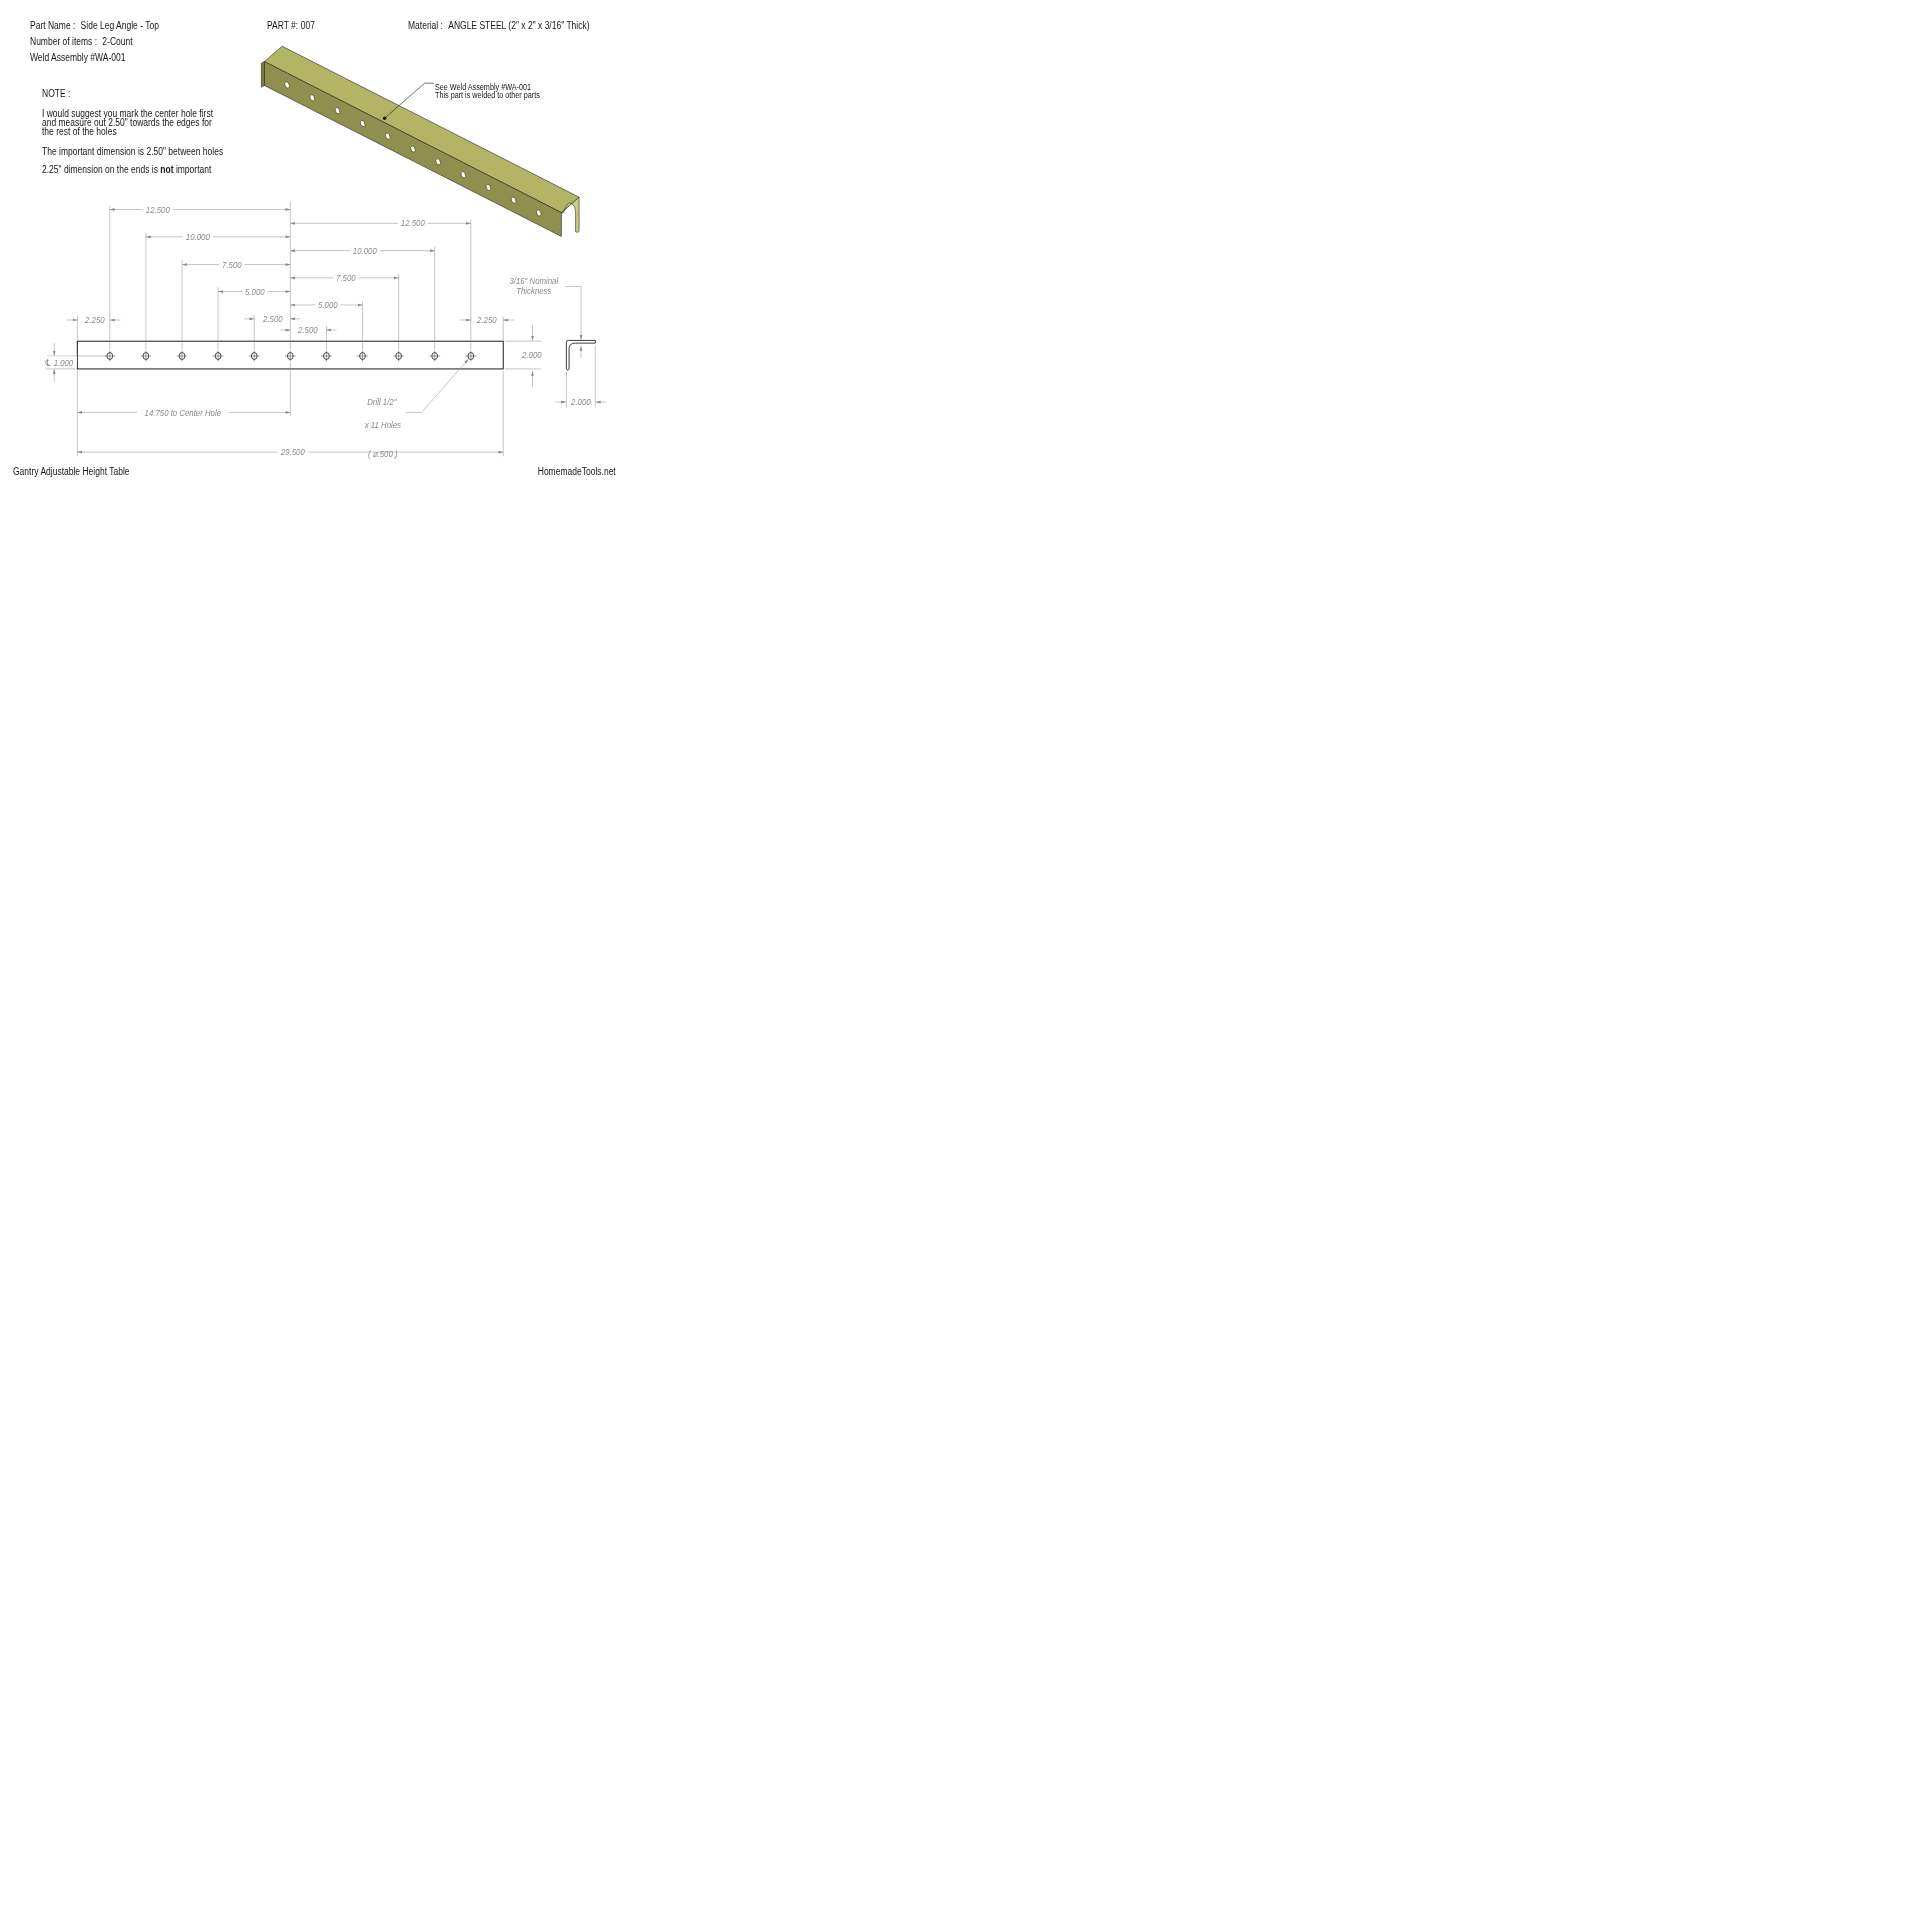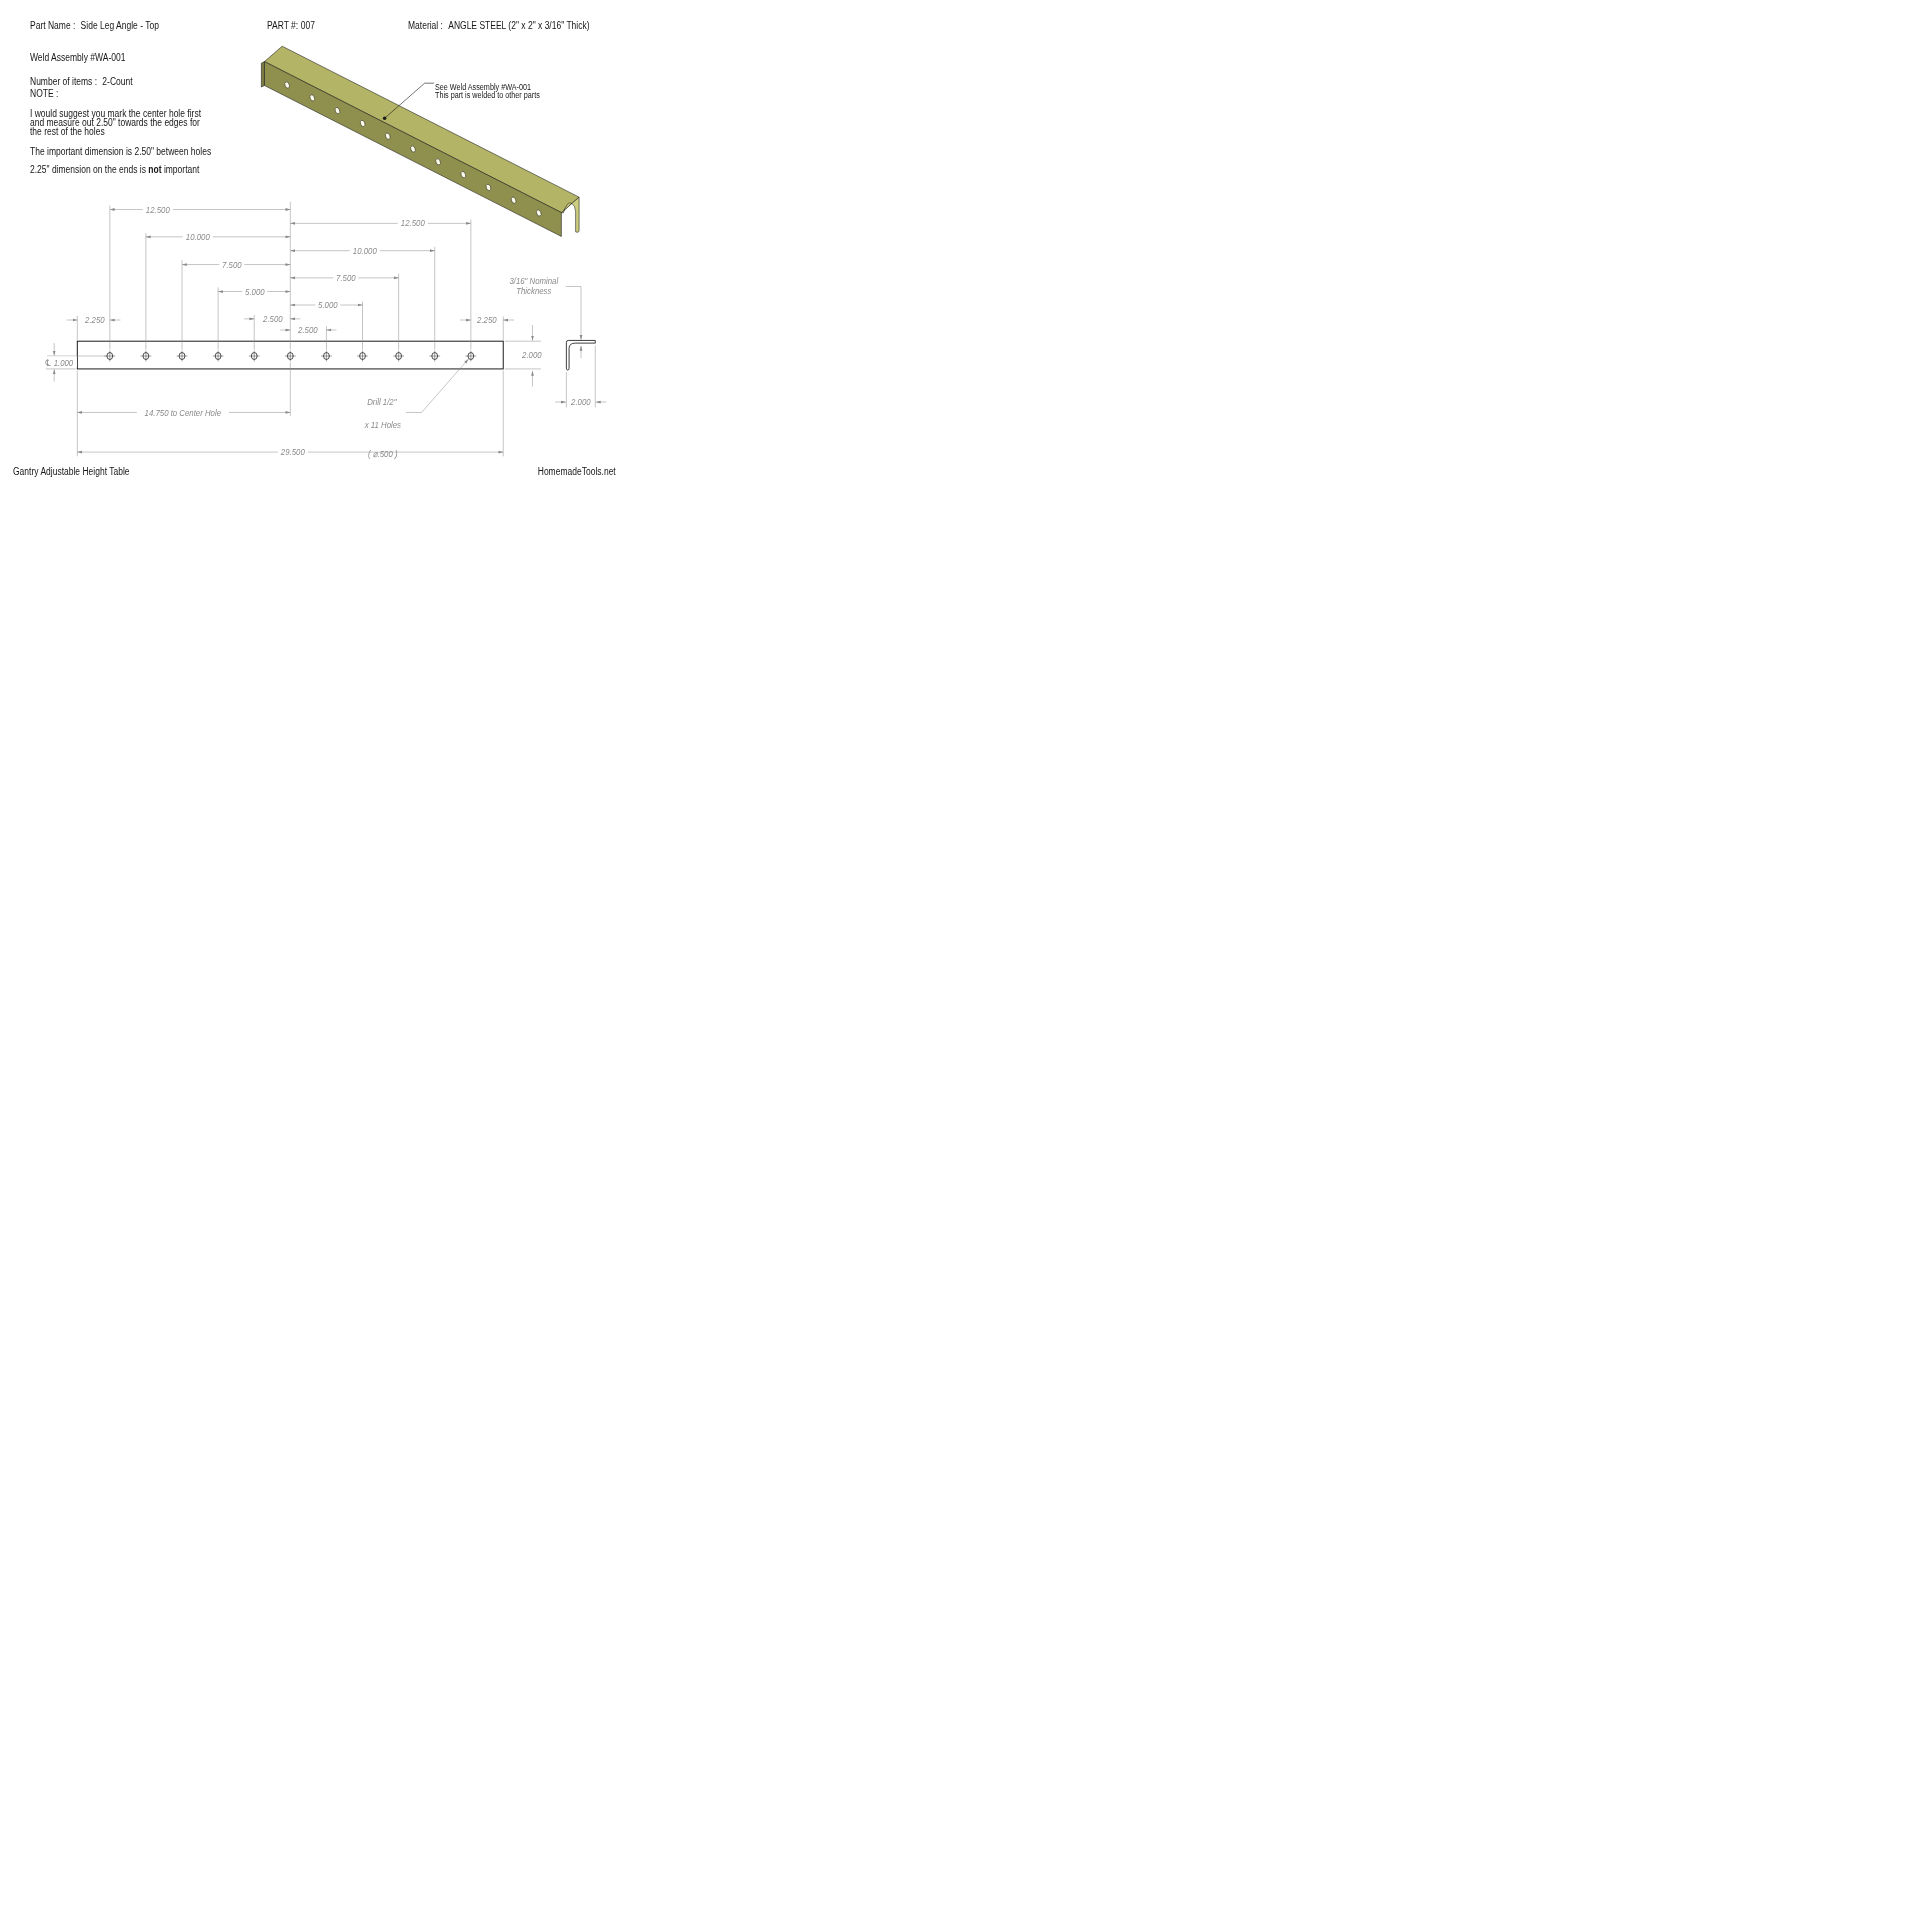--- a/index.html
+++ b/index.html
@@ -3,21 +3,21 @@
 <meta charset="utf-8">
 <style>
   html,body{margin:0;padding:0;background:#fff;}
   #canvas{position:relative;width:636px;height:491px;background:#fff;overflow:hidden;
           font-family:"Liberation Sans",sans-serif;}
   #drawing{position:absolute;left:0;top:0;width:636px;height:491px;}
   .txt{position:absolute;white-space:nowrap;color:#161616;}
   .cond{display:inline-block;transform:scaleX(0.85);transform-origin:left center;}
   .hdr{font-size:10px;}
   .hdr .val{margin-left:6.2px;}
-  .note{font-size:10px;}
+  .note{font-size:10px;margin-left:12px;}
   .dim{position:absolute;transform:translate(-50%,-50%);background:#fff;padding:0 1.2px;
        color:#8a8a8a;font-size:9.2px;white-space:nowrap;text-align:center;font-style:italic;}
   .dim .cc{display:inline-block;transform:scaleX(0.85);transform-origin:center center;}
   .callout{font-size:8.5px;}
   .footer{font-size:10px;}
   .clsym{font-family:"DejaVu Sans",sans-serif;}
   b{font-weight:700;}
 </style>
 </head>
 <body>
@@ -191,21 +191,21 @@
       <line x1="760" y1="1174" x2="1306" y2="1174" marker-end="url(#arr)"></line>
 
       <line x1="1053" y1="1071" x2="1094" y2="1071"></line>
       <line x1="1094" y1="1071" x2="1215.5" y2="932.5" marker-end="url(#arr)"></line>
     </g>
   </svg>
 
   <div class="txt hdr" style="left:30px;top:20px;">
     <span class="cond"><span>Part Name :</span><span class="val">Side Leg Angle - Top</span></span>
   </div>
-  <div class="txt hdr" style="left:30px;top:36px;margin-top:40px;">
+  <div class="txt hdr" style="left:30px;top:36px;">
     <span class="cond"><span>Number of items :</span><span class="val">2-Count</span></span>
   </div>
   <div class="txt hdr" style="left:30px;top:52px;">
     <span class="cond">Weld Assembly #WA-001</span>
   </div>
   <div class="txt hdr" style="left:267px;top:20px;">
     <span class="cond"><span>PART #:</span><span class="val" style="margin-left:3.1px;">007</span></span>
   </div>
   <div class="txt hdr" style="left:408px;top:20px;">
     <span class="cond"><span>Material :</span><span class="val">ANGLE STEEL  (2" x 2" x 3/16" Thick)</span></span>

